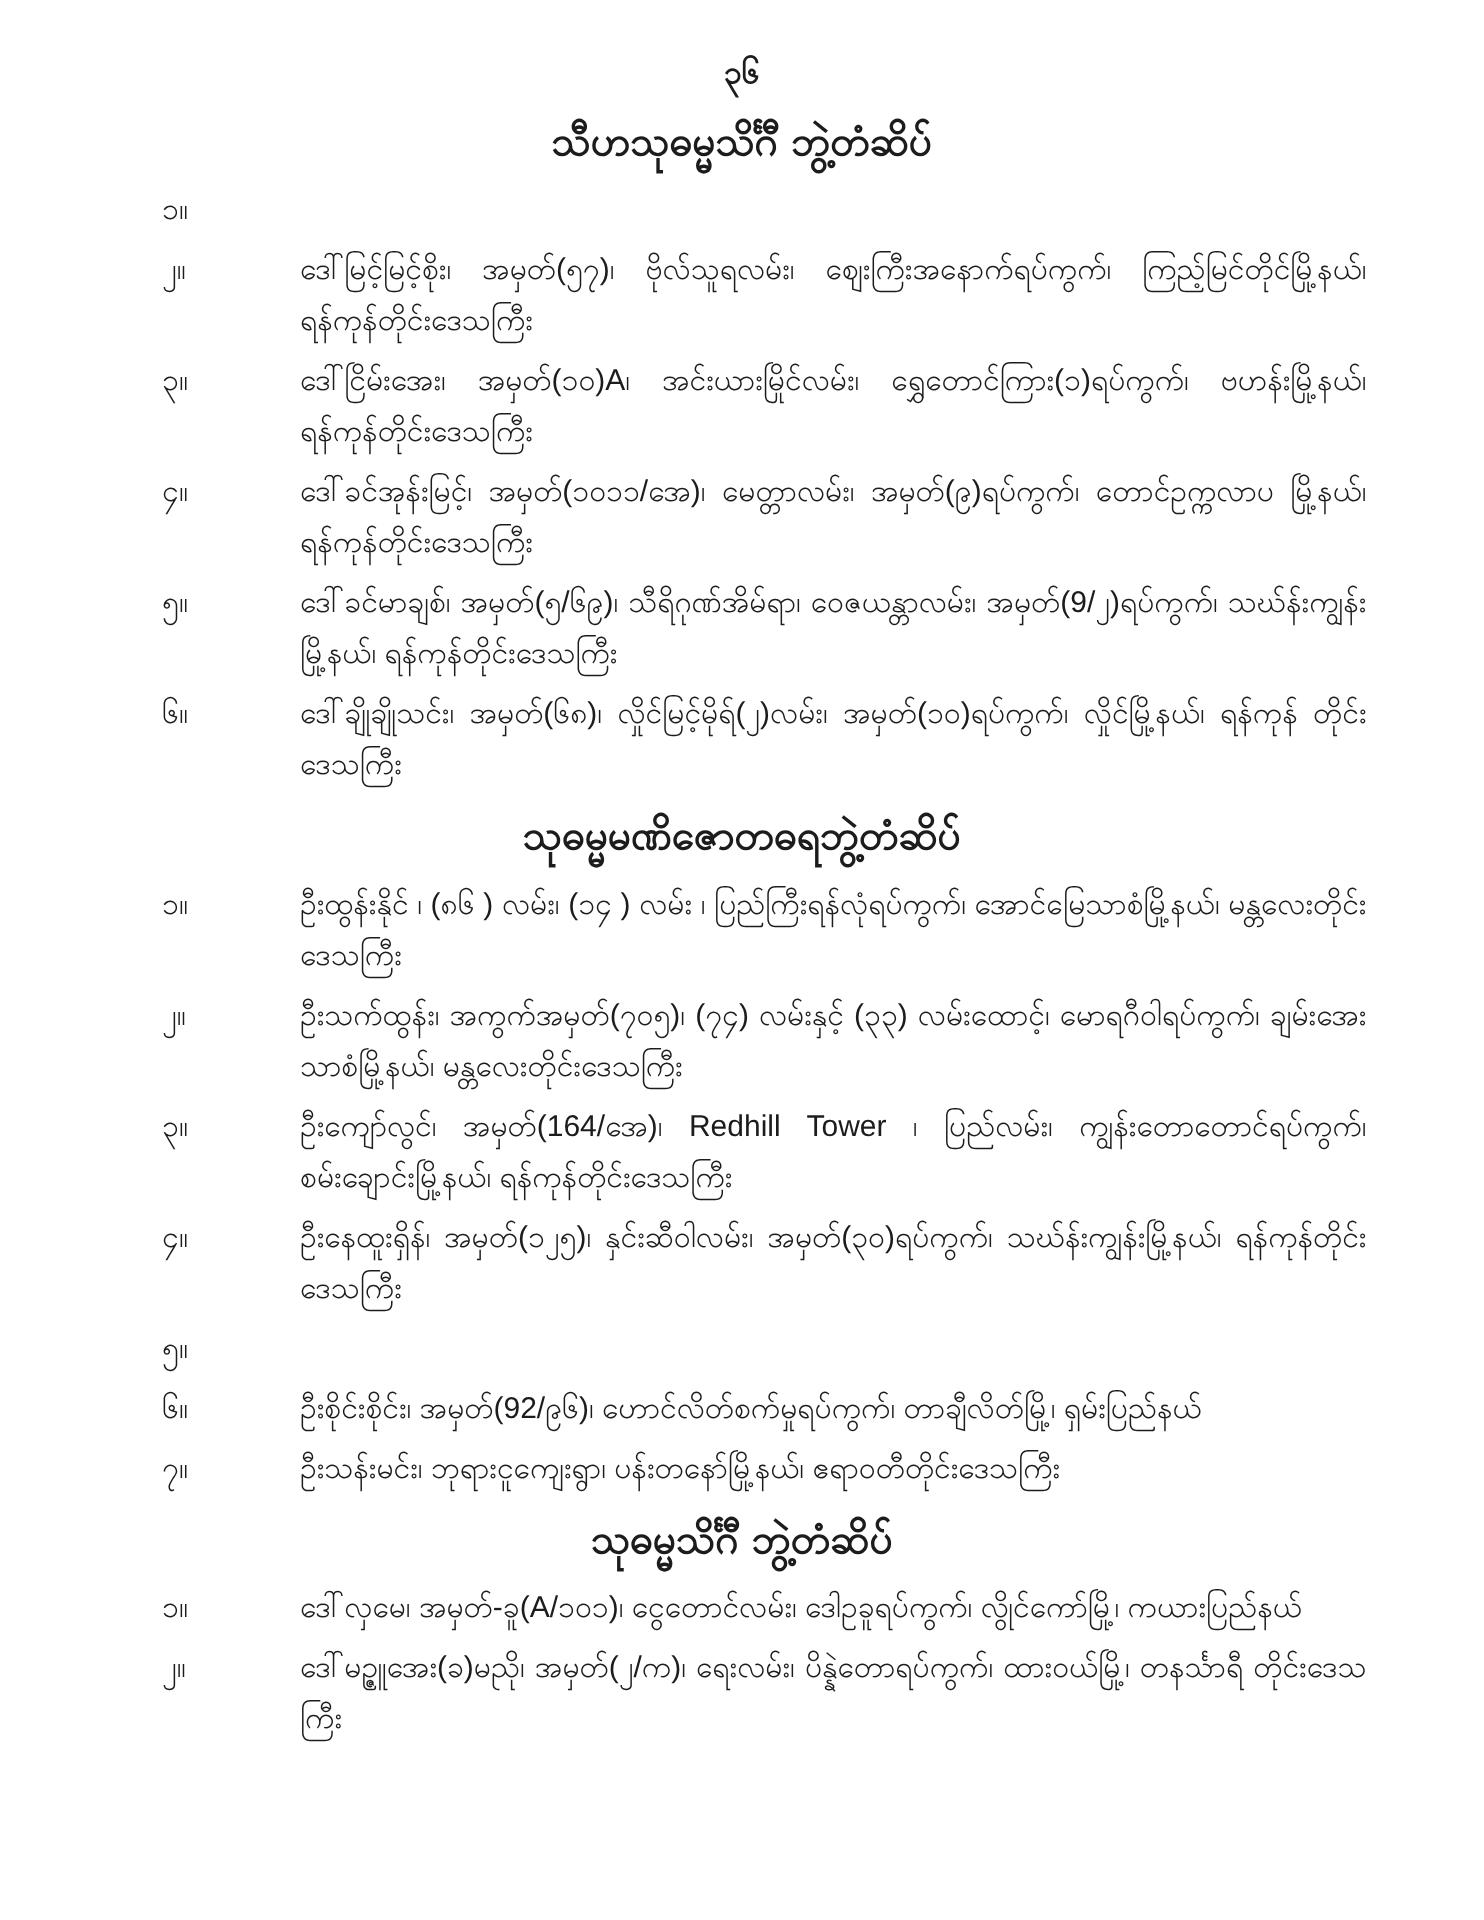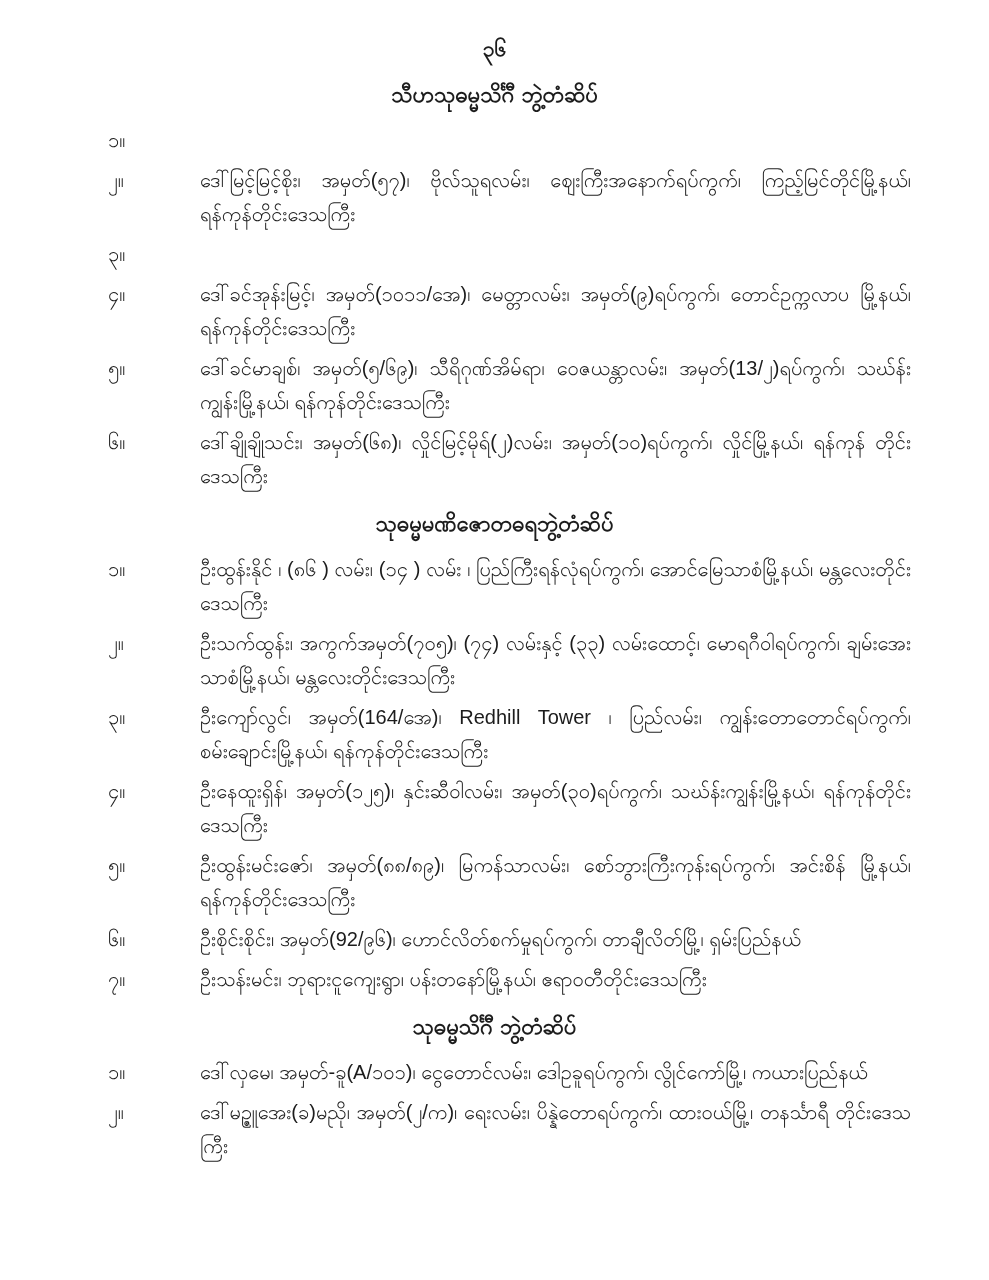--- a/index.html
+++ b/index.html
@@ -21,21 +21,21 @@
   }
   .page-number {
     text-align: center;
     font-size: 21px;
     font-weight: bold;
     line-height: 30px;
     margin-bottom: 2px;
   }
   .section-title {
     text-align: center;
-    font-size: 22px;
+    font-size: 27px;
     font-weight: bold;
     line-height: 33px;
     margin: 14px 0 12px 0;
   }
   .list {
     padding: 0 78px 0 108px;
   }
   .item {
     display: flex;
     align-items: flex-start;
@@ -65,28 +65,29 @@
   <div class="list">
     <div class="item">
       <span class="item-num">၁။</span>
     </div>
     <div class="item">
       <span class="item-num">၂။</span>
       <span class="item-text">ဒေါ်မြင့်မြင့်စိုး၊ အမှတ်(၅၇)၊ ဗိုလ်သူရလမ်း၊ ဈေးကြီးအနောက်ရပ်ကွက်၊ ကြည့်မြင်တိုင်မြို့နယ်၊ ရန်ကုန်တိုင်းဒေသကြီး</span>
     </div>
     <div class="item">
       <span class="item-num">၃။</span>
+      <span class="item-text">ဒေါ်ငြိမ်းအေး၊ အမှတ်(၁၀)A၊ အင်းယားမြိုင်လမ်း၊ ရွှေတောင်ကြား(၁)ရပ်ကွက်၊ ဗဟန်းမြို့နယ်၊ ရန်ကုန်တိုင်းဒေသကြီး</span>
     </div>
     <div class="item">
       <span class="item-num">၄။</span>
       <span class="item-text">ဒေါ်ခင်အုန်းမြင့်၊ အမှတ်(၁၀၁၁/အေ)၊ မေတ္တာလမ်း၊ အမှတ်(၉)ရပ်ကွက်၊ တောင်ဥက္ကလာပ မြို့နယ်၊ ရန်ကုန်တိုင်းဒေသကြီး</span>
     </div>
     <div class="item">
       <span class="item-num">၅။</span>
-      <span class="item-text">ဒေါ်ခင်မာချစ်၊ အမှတ်(၅/၆၉)၊ သီရိဂုဏ်အိမ်ရာ၊ ဝေဇယန္တာလမ်း၊ အမှတ်(13/၂)ရပ်ကွက်၊ သဃ်န်းကျွန်းမြို့နယ်၊ ရန်ကုန်တိုင်းဒေသကြီး</span>
+      <span class="item-text">ဒေါ်ခင်မာချစ်၊ အမှတ်(၅/၆၉)၊ သီရိဂုဏ်အိမ်ရာ၊ ဝေဇယန္တာလမ်း၊ အမှတ်(9/၂)ရပ်ကွက်၊ သဃ်န်းကျွန်းမြို့နယ်၊ ရန်ကုန်တိုင်းဒေသကြီး</span>
     </div>
     <div class="item">
       <span class="item-num">၆။</span>
       <span class="item-text">ဒေါ်ချိုချိုသင်း၊ အမှတ်(၆၈)၊ လှိုင်မြင့်မိုရ်(၂)လမ်း၊ အမှတ်(၁၀)ရပ်ကွက်၊ လှိုင်မြို့နယ်၊ ရန်ကုန် တိုင်းဒေသကြီး</span>
     </div>
   </div>
 
   <div class="section-title">သုဓမ္မမဏိဇောတဓရဘွဲ့တံဆိပ်</div>
   <div class="list">
     <div class="item">
@@ -100,21 +101,20 @@
     <div class="item">
       <span class="item-num">၃။</span>
       <span class="item-text">ဦးကျော်လွင်၊ အမှတ်(164/အေ)၊ Redhill Tower ၊ ပြည်လမ်း၊ ကျွန်းတောတောင်ရပ်ကွက်၊ စမ်းချောင်းမြို့နယ်၊ ရန်ကုန်တိုင်းဒေသကြီး</span>
     </div>
     <div class="item">
       <span class="item-num">၄။</span>
       <span class="item-text">ဦးနေထူးရှိန်၊ အမှတ်(၁၂၅)၊ နှင်းဆီဝါလမ်း၊ အမှတ်(၃၀)ရပ်ကွက်၊ သဃ်န်းကျွန်းမြို့နယ်၊ ရန်ကုန်တိုင်းဒေသကြီး</span>
     </div>
     <div class="item">
       <span class="item-num">၅။</span>
-      <span class="item-text">ဦးထွန်းမင်းဇော်၊ အမှတ်(၈၈/၈၉)၊ မြကန်သာလမ်း၊ စော်ဘွားကြီးကုန်းရပ်ကွက်၊ အင်းစိန် မြို့နယ်၊ ရန်ကုန်တိုင်းဒေသကြီး</span>
     </div>
     <div class="item">
       <span class="item-num">၆။</span>
       <span class="item-text">ဦးစိုင်းစိုင်း၊ အမှတ်(92/၉၆)၊ ဟောင်လိတ်စက်မှုရပ်ကွက်၊ တာချီလိတ်မြို့၊ ရှမ်းပြည်နယ်</span>
     </div>
     <div class="item">
       <span class="item-num">၇။</span>
       <span class="item-text">ဦးသန်းမင်း၊ ဘုရားငူကျေးရွာ၊ ပန်းတနော်မြို့နယ်၊ ဧရာဝတီတိုင်းဒေသကြီး</span>
     </div>
   </div>

